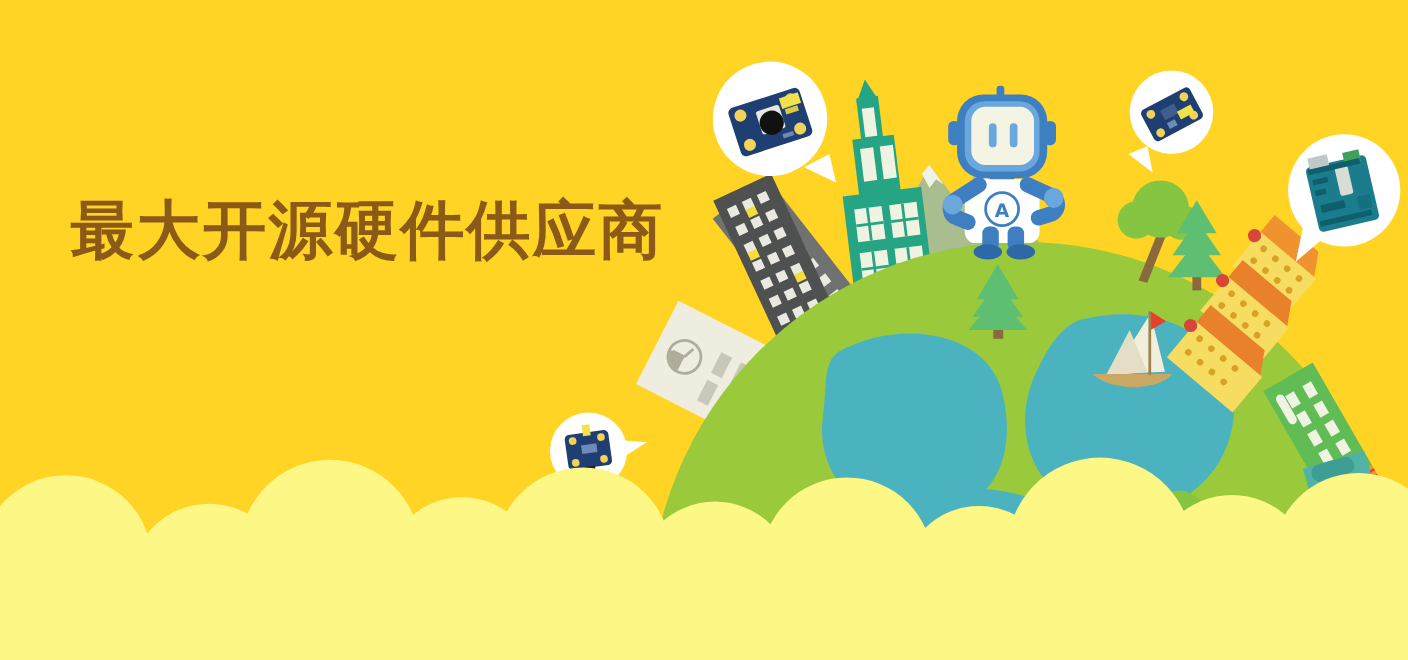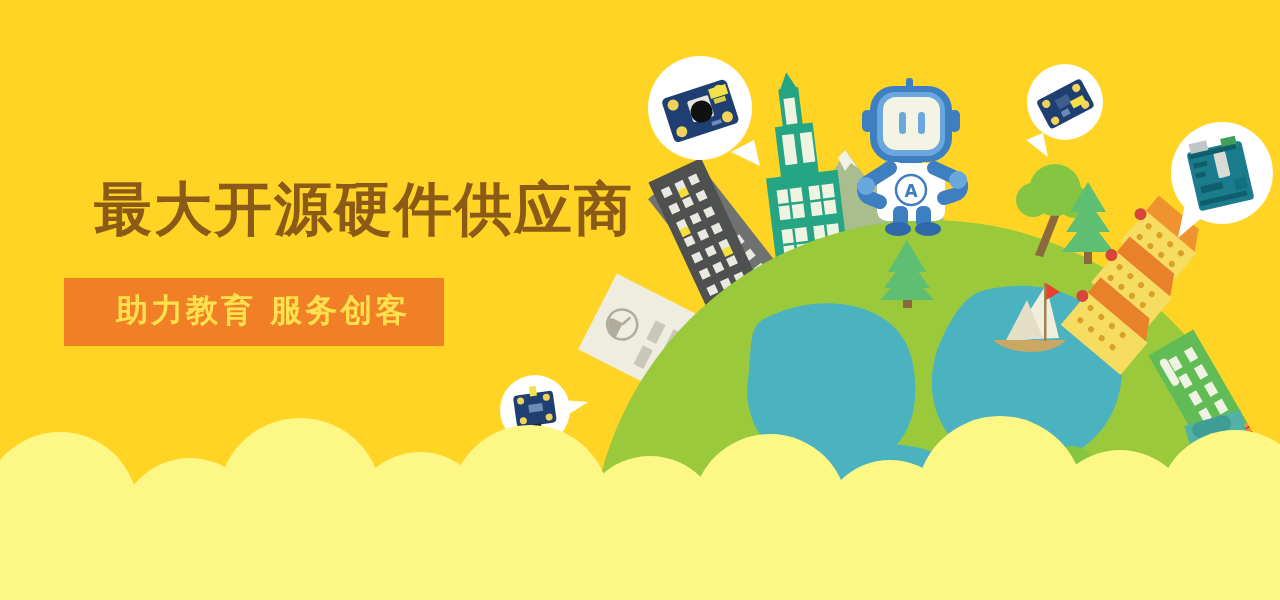--- a/index.html
+++ b/index.html
@@ -35,21 +35,20 @@
   }
   .headline {
     font-size: 58px;
     font-weight: bold;
     letter-spacing: 2px;
     color: #8B5A16;
     line-height: 1.1;
     margin: 0;
     white-space: nowrap;
     font-family: "DejaVu Sans", "Liberation Sans", sans-serif;
-    text-align: center;
   }
   .subline-box {
     margin-top: 36px;
     display: inline-block;
     background: #F07F26;
     padding: 11px 34px 13px 52px;
   }
   .subline {
     font-size: 32px;
     font-weight: bold;
@@ -490,18 +489,15 @@
       <circle cx="890" cy="130" r="70"></circle>
       <circle cx="1000" cy="100" r="84"></circle>
       <circle cx="1120" cy="124" r="74"></circle>
       <circle cx="1235" cy="108" r="78"></circle>
       <rect x="0" y="120" width="1280" height="80"></rect>
     </g>
   </svg>
 
   <div class="text-block">
     <div class="headline">最大开源硬件供应商</div>
-    <div class="subline-box">
-      <span class="subline">助力教育  服务创客</span>
-    </div>
   </div>
 
 </div>
 
 </body></html>

